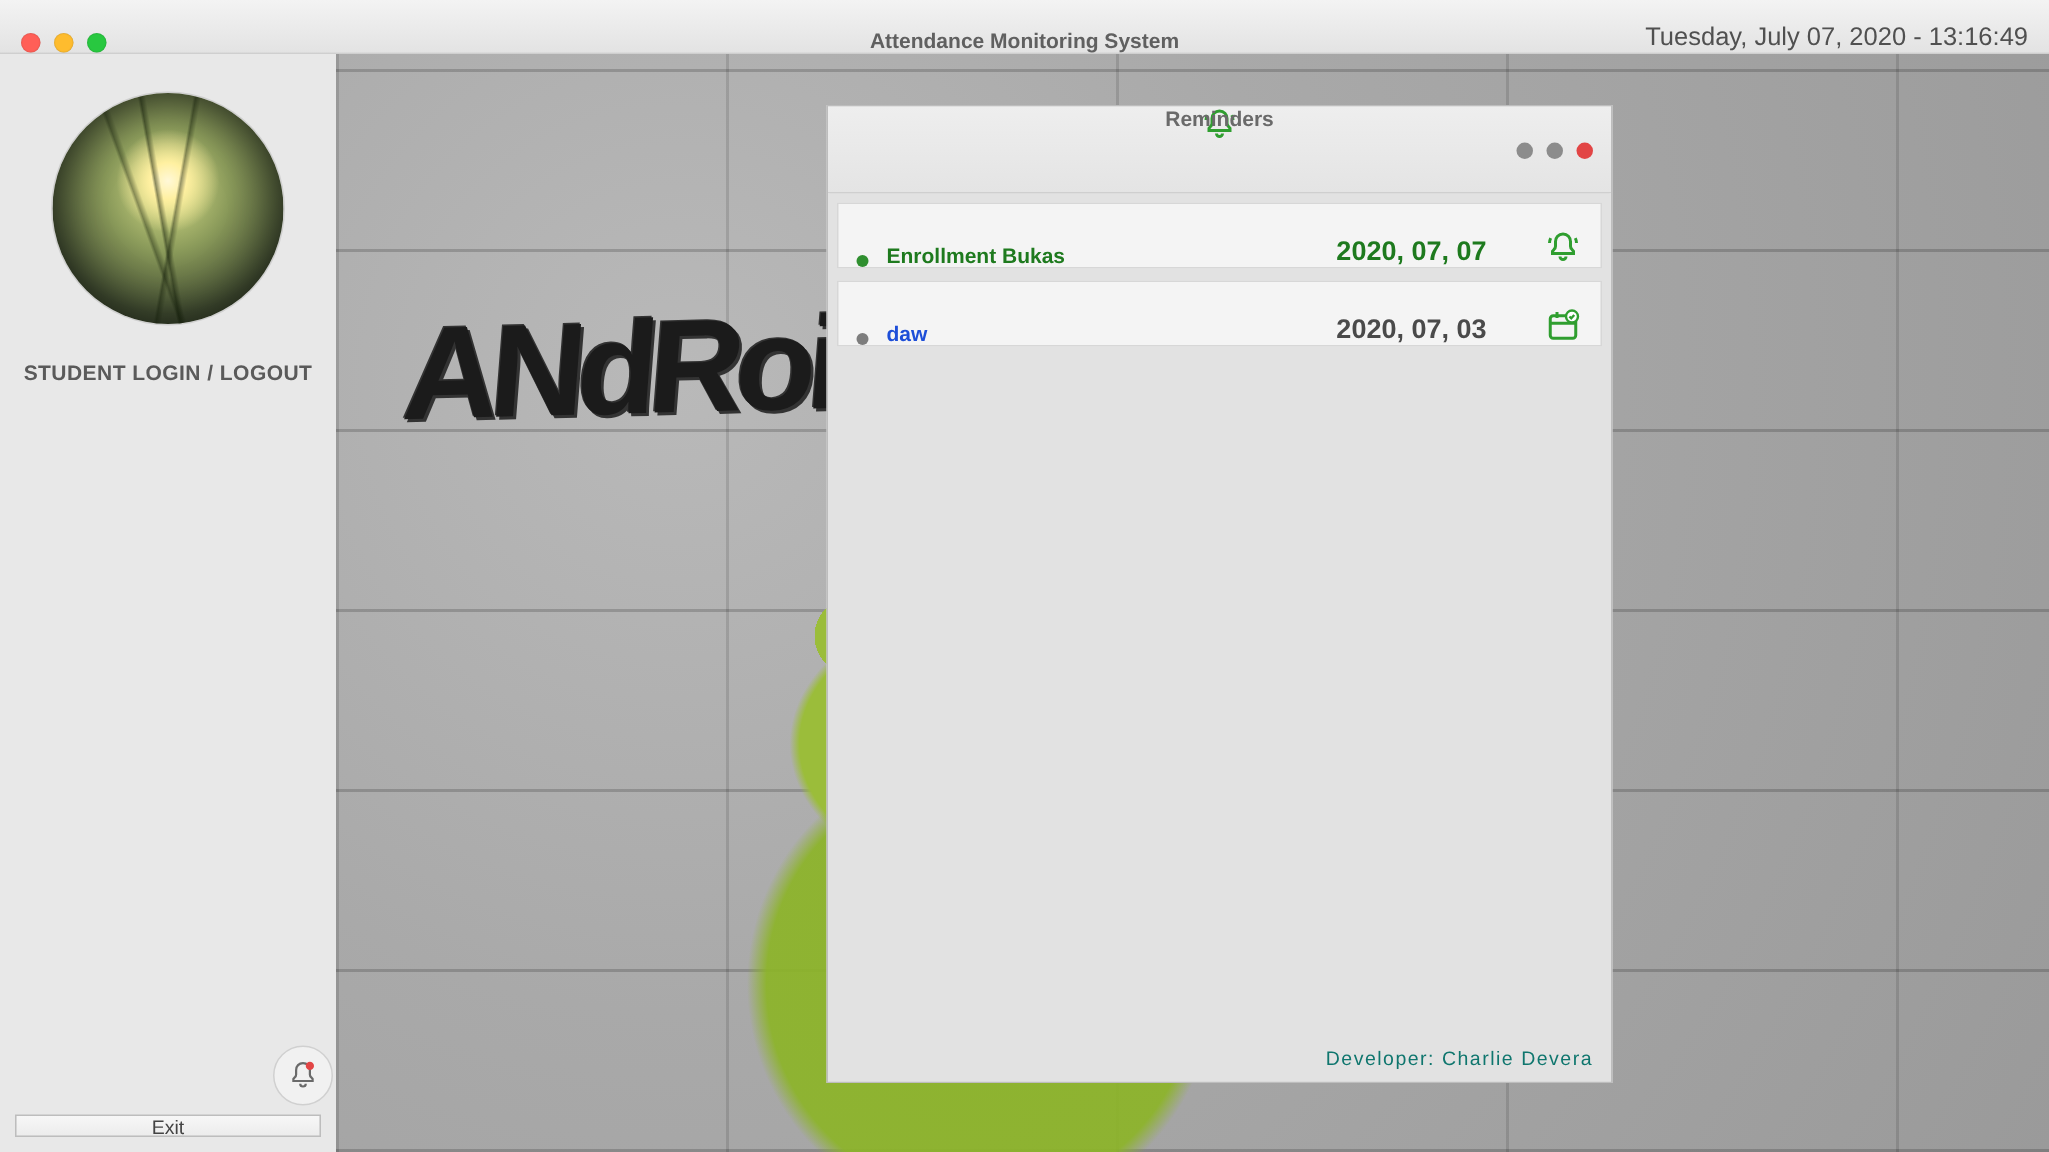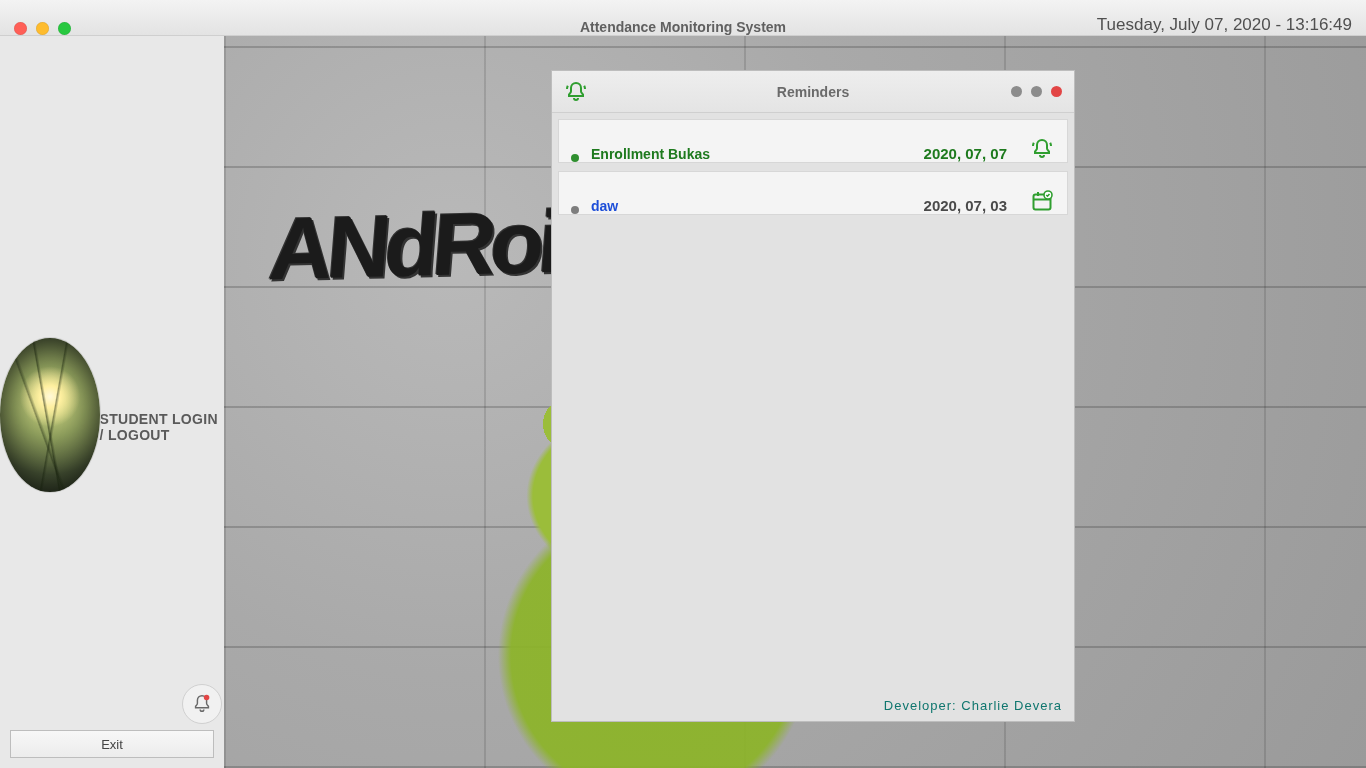--- a/index.html
+++ b/index.html
@@ -30,21 +30,21 @@
     pointer-events:none;
   }
   .titlebar-datetime {
     margin-left:auto; font-size: 17px; color:#505050;
   }
   
   .main { flex:1; display:flex; height: calc(768px - 36px); }
   .sidebar {
     width: 224px;
     background:#e8e8e8;
-    display:flex; flex-direction:row; align-items:center;
+    display:flex; flex-direction:column; align-items:center;
     position: relative;
     padding-top: 26px;
   }
   .avatar {
     width: 154px; height:154px; border-radius:50%;
     background:
       radial-gradient(circle at 50% 38%, #fff8d8 0%, #fff0a0 10%, rgba(255,255,200,0.0) 28%),
       radial-gradient(circle at 50% 42%, #d9e08a 0%, #8a9a5a 35%, #3f4a30 70%, #1f261a 100%);
     box-shadow: inset 0 0 30px rgba(0,0,0,.5), 0 0 0 1px #cfcfcf;
     position:relative; overflow:hidden;
@@ -60,21 +60,21 @@
   .sidebar-label {
     margin-top: 24px;
     font-size: 14px; font-weight: 700; color:#5a5a5a;
     letter-spacing:.3px;
   }
   .sidebar-bottom {
     position:absolute; bottom: 10px; left:10px; right:10px;
     display:flex; flex-direction:column; gap:10px;
   }
   .btn {
-    height: 28px; width: 100%;
+    height: 15px; width: 100%;
     background: linear-gradient(#f7f7f7,#ececec);
     border:1px solid #bdbdbd;
     font-size:13px; color:#444;
     cursor:pointer;
   }
   .notif-bubble {
     position:absolute; right:-8px; top:-46px;
     width:40px; height:40px; border-radius:50%;
     background:#f1f1f1; border:1px solid #d0d0d0;
     display:flex; align-items:center; justify-content:center;
@@ -111,25 +111,26 @@
   
   .panel {
     position:absolute; left: 327px; top: 34px;
     width: 524px; height: 652px;
     background:#e2e2e2;
     border:1px solid #bdbdbd;
     box-shadow: 0 0 0 1px rgba(255,255,255,.5) inset;
     display:flex; flex-direction:column;
   }
   .panel-header{
-    height: 42px; display:flex; align-items:center;
+    height: 58px; display:flex; align-items:center;
     padding: 0 12px;
     background: linear-gradient(#eeeeee,#e4e4e4);
     border-bottom:1px solid #cfcfcf;
     position:relative;
+    flex-direction:column;
   }
   .panel-header .title{
     position:absolute; left:0; right:0; text-align:center;
     font-size:14px; font-weight:700; color:#6a6a6a;
     pointer-events:none;
   }
   .panel-header-right{ margin-left:auto; display:flex; gap:9px; }
   .dot{ width:11px; height:11px; border-radius:50%; }
   .dot.grey{ background:#8c8c8c; }
   .dot.red{ background:#e24545; }
@@ -145,21 +146,21 @@
     height: 44px;
     display:flex; align-items:flex-end;
     padding: 0 12px;
     gap:12px;
   }
   .reminder .bullet{ width:8px; height:8px; border-radius:50%; background:#7d7d7d; }
   .reminder.active .bullet{ background:#2f8f2f; }
   .reminder .name{ font-size:14px; font-weight:700; color:#1d4ed8; flex:0 0 auto; }
   .reminder.active .name{ color:#1e7a1e; }
   .reminder .spacer{ flex:1; }
-  .reminder .date{ font-size:15px; font-weight:700; color:#4a4a4a; margin-right:10px; }
+  .reminder .date{ font-size:18px; font-weight:700; color:#4a4a4a; margin-right:26px; }
   .reminder.active .date{ color:#1e7a1e; }
   .reminder .action-icon{ width:26px; height:26px; display:flex; align-items:center; justify-content:center; cursor:pointer; }
   .panel-footer{
     position:absolute; right:12px; bottom:8px;
     font-size:13px; color:#0f766e; letter-spacing:1px;
   }
   
   svg { display:block; }
 </style>
 </head>

